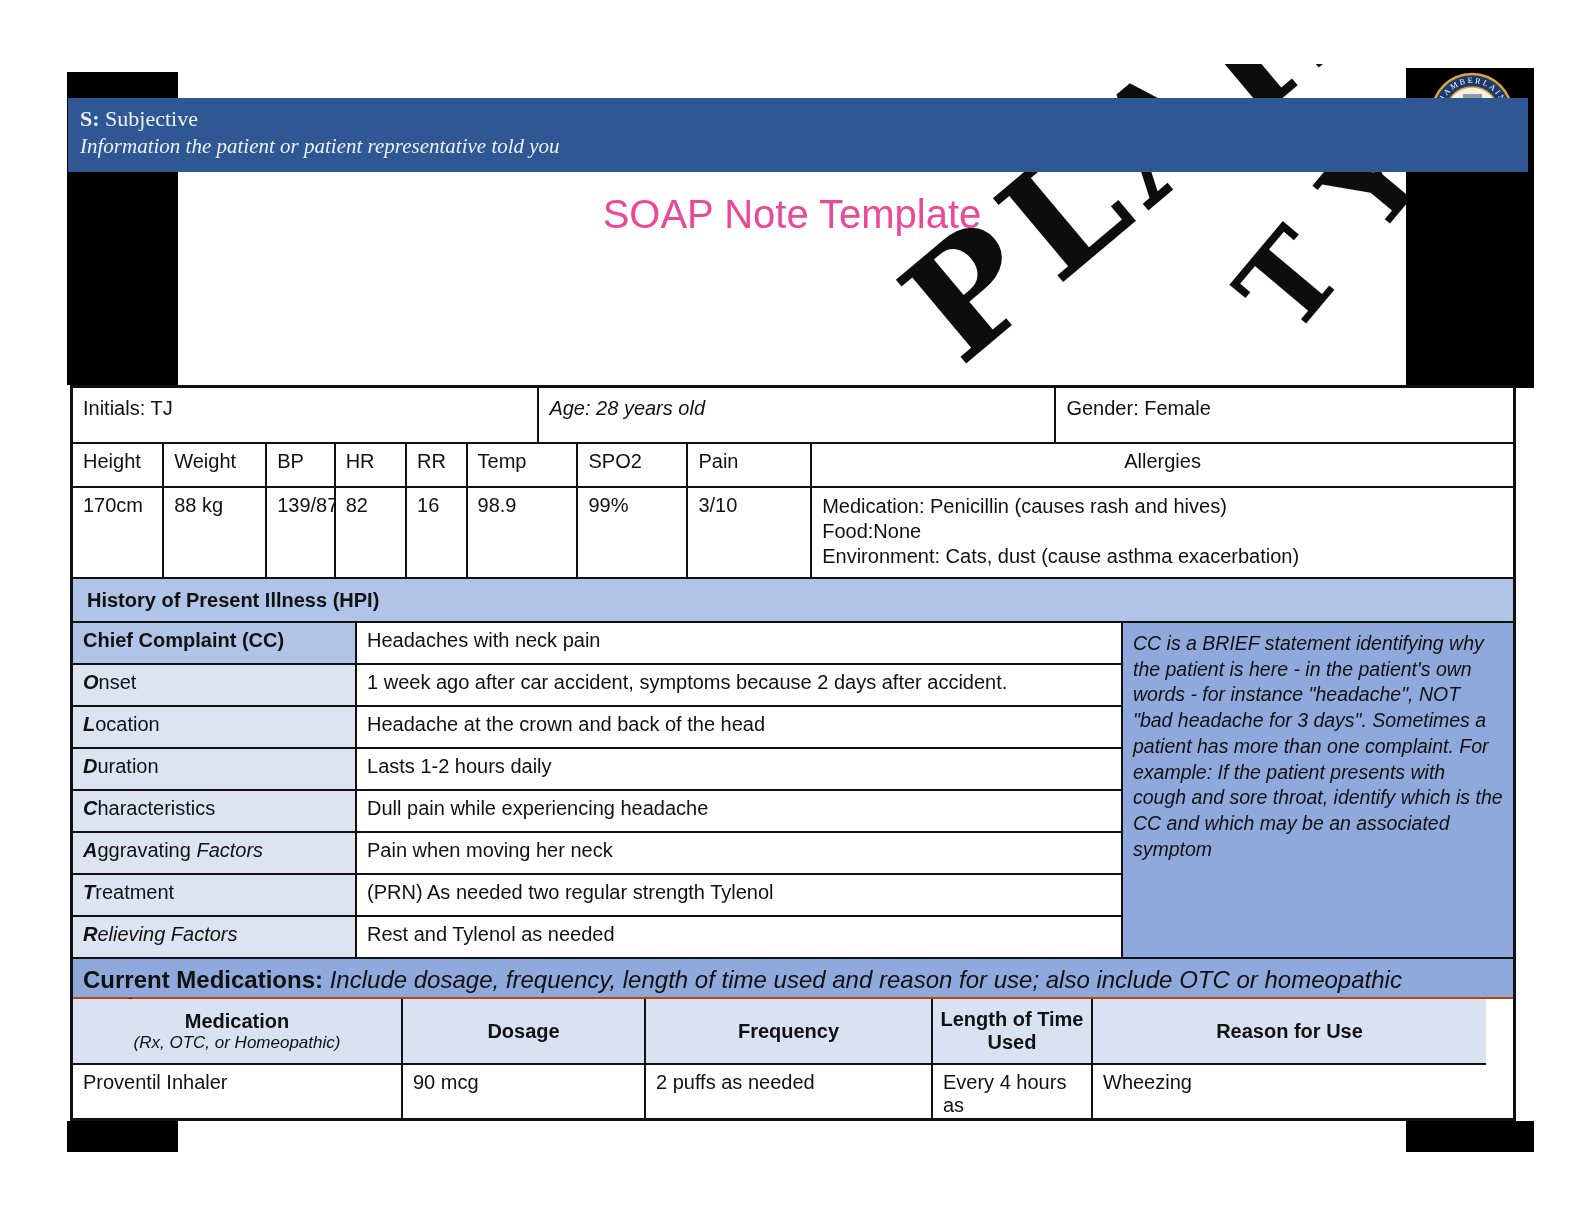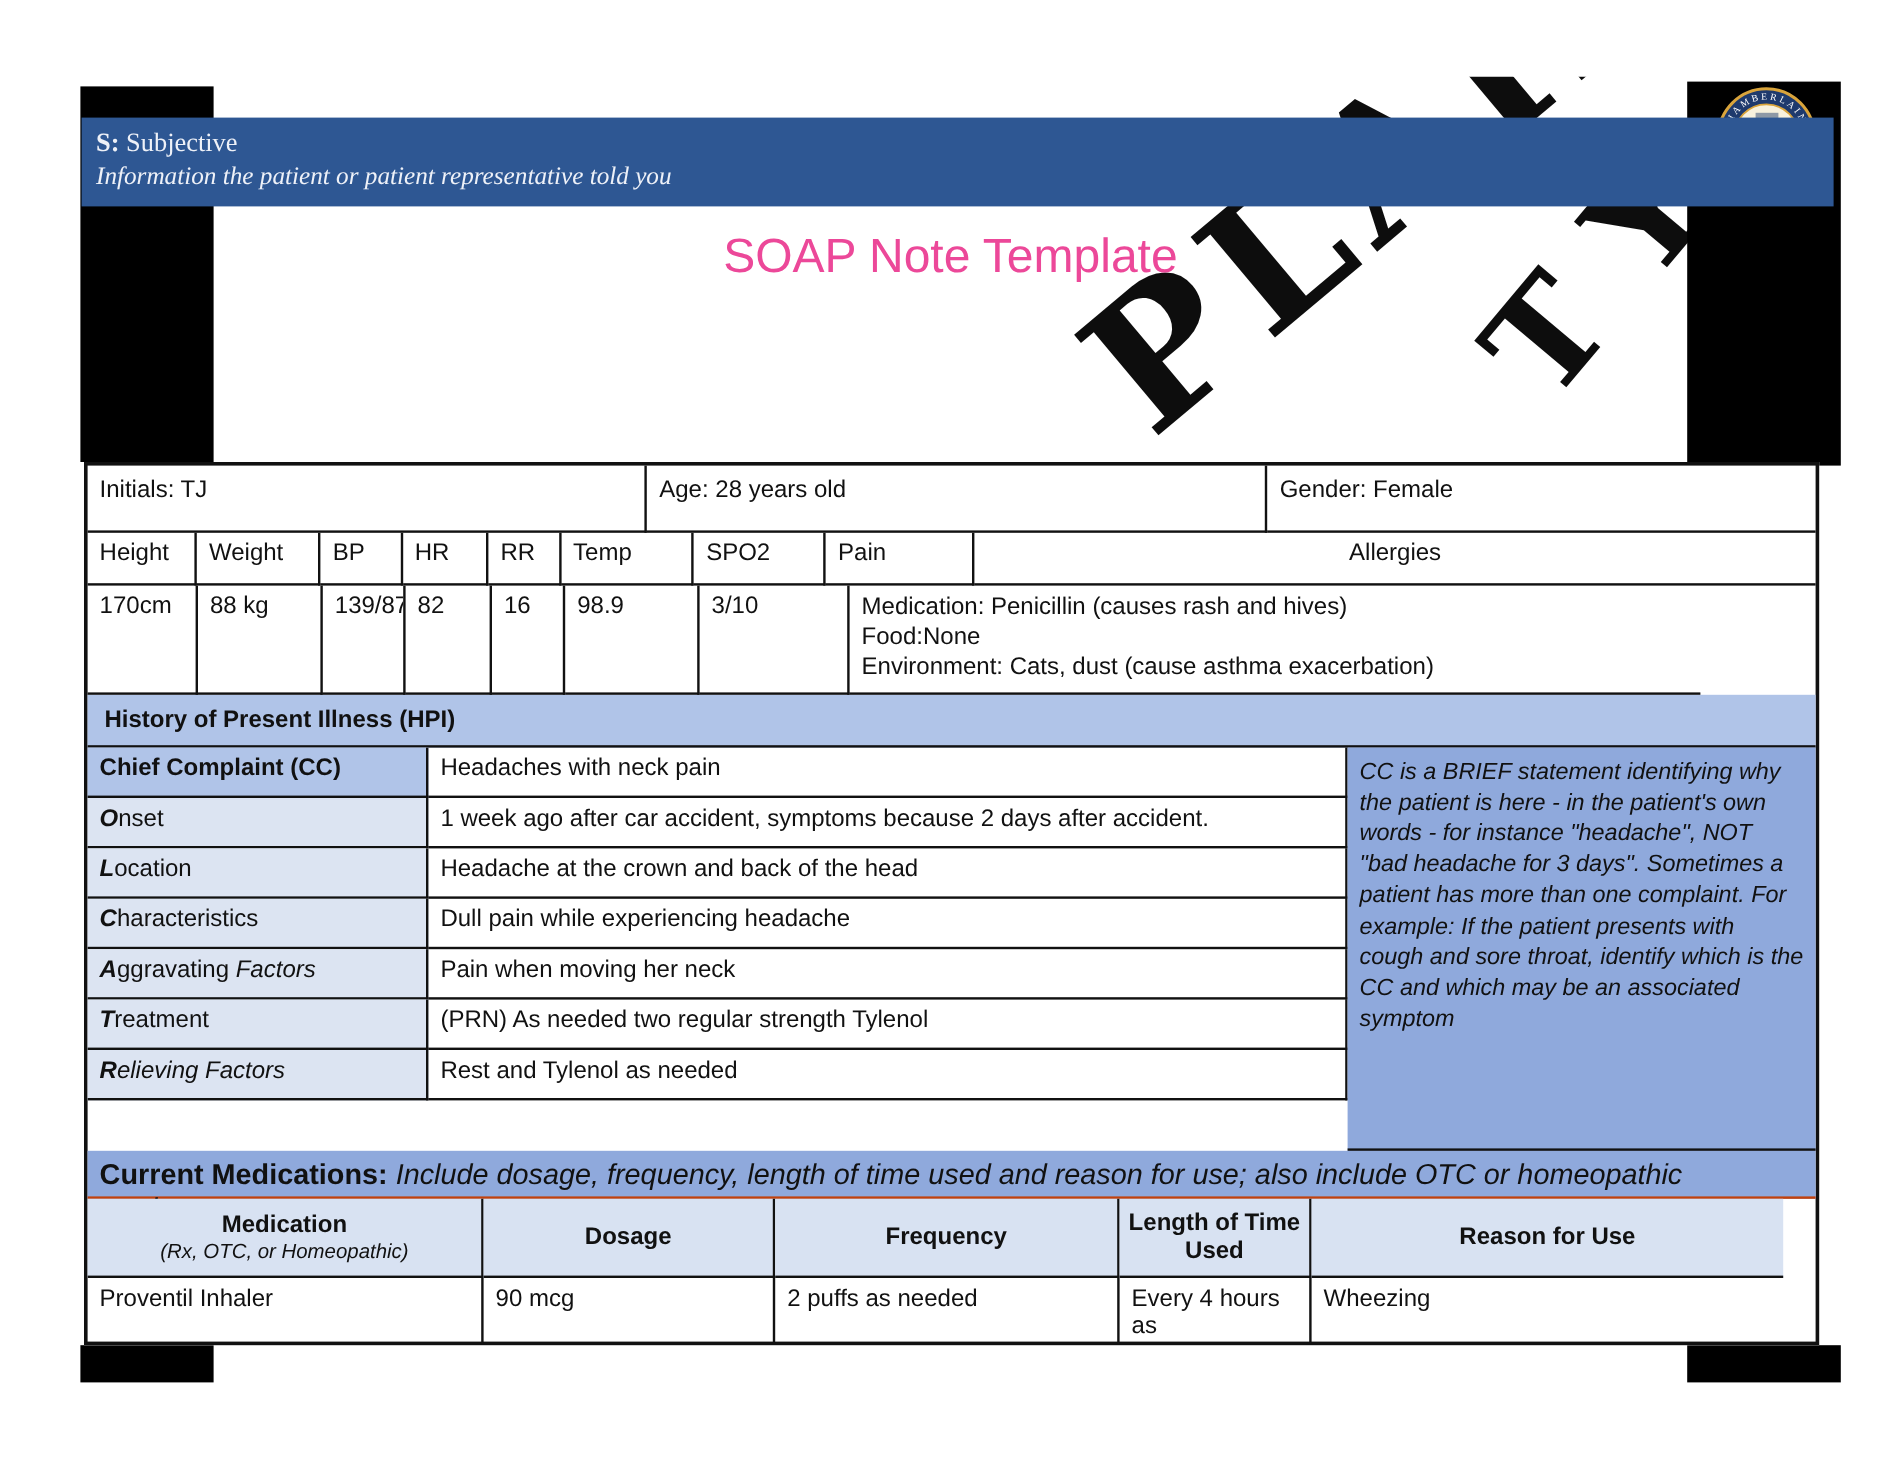--- a/index.html
+++ b/index.html
@@ -63,21 +63,21 @@
           padding:7px 10px;font-size:24px;}
   .cm-bar i{font-style:italic;}
   .r-medhdr{height:66px;}
   .r-medhdr .c{background:#d8e2f2;font-weight:bold;display:flex;flex-direction:column;
                justify-content:center;align-items:center;text-align:center;padding:2px 6px;}
   .med-sub{font-style:italic;font-weight:normal;font-size:17px;}
   .r-medval{height:55px;}
   .r-medval .c{border-bottom:none;}
 
   
-  .w-init{width:478px;} .w-age{width:530px;} .w-gen{width:468px;}
+  .w-init{width:478px;} .w-age{width:530px;font-style:italic;} .w-gen{width:468px;}
   .w-h{width:92px;} .w-w{width:104px;} .w-bp{width:69px;} .w-hr{width:72px;}
   .w-rr{width:61px;} .w-t{width:112px;} .w-sp{width:111px;} .w-p{width:125px;} .w-al{width:709px;}
   .w-al-h{text-align:center;}
   .w-med{width:330px;} .w-dos{width:243px;} .w-frq{width:287px;} .w-len{width:160px;} .w-rsn{width:393px;}
   .al-lines div{line-height:25px;}
 </style>
 </head>
 <body>
 
 <div class="page">
@@ -131,20 +131,21 @@
       <div class="c w-al w-al-h last">Allergies</div>
     </div>
 
     <div class="r r3">
       <div class="c w-h">170cm</div>
       <div class="c w-w">88 kg</div>
       <div class="c w-bp">139/87</div>
       <div class="c w-hr">82</div>
       <div class="c w-rr">16</div>
       <div class="c w-t">98.9</div>
+      <div class="c w-sp">99%</div>
       <div class="c w-p">3/10</div>
       <div class="c w-al al-lines last">
         <div>Medication: Penicillin (causes rash and hives)</div>
         <div>Food:None</div>
         <div>Environment: Cats, dust (cause asthma exacerbation)</div>
       </div>
     </div>
 
     <div class="hdr-hpi">History of Present Illness (HPI)</div>
 
@@ -159,20 +160,24 @@
         <div class="hpi-row">
           <div class="c hpi-label"><span class="lead">O</span><span>nset</span></div>
           <div class="c hpi-value">1 week ago after car accident, symptoms because 2 days after accident.</div>
         </div>
 
         <div class="hpi-row">
           <div class="c hpi-label"><span class="lead">L</span><span>ocation</span></div>
           <div class="c hpi-value">Headache at the crown and back of the head</div>
         </div>
 
+        <div class="hpi-row">
+          <div class="c hpi-label"><span class="lead">D</span><span>uration</span></div>
+          <div class="c hpi-value">Lasts 1-2 hours daily</div>
+        </div>
 
         <div class="hpi-row">
           <div class="c hpi-label"><span class="lead">C</span><span>haracteristics</span></div>
           <div class="c hpi-value">Dull pain while experiencing headache</div>
         </div>
 
         <div class="hpi-row">
           <div class="c hpi-label"><span class="lead">A</span><span>ggravating </span><span class="tail">Factors</span></div>
           <div class="c hpi-value">Pain when moving her neck</div>
         </div>

